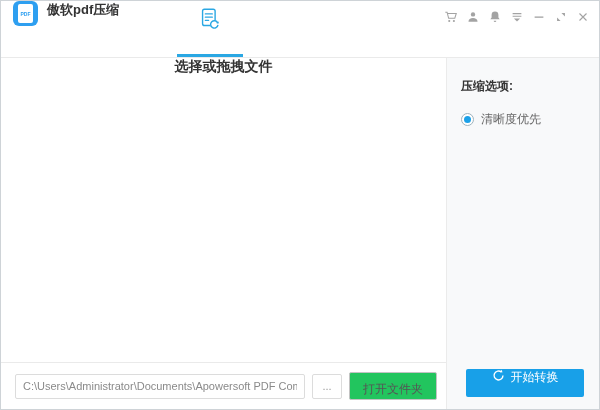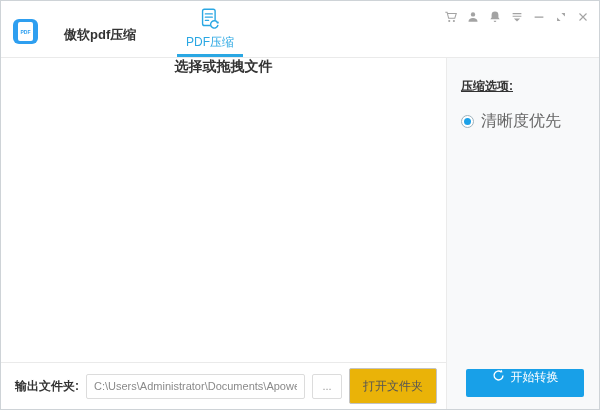--- a/index.html
+++ b/index.html
@@ -4,21 +4,21 @@
 <style>
   * { margin:0; padding:0; box-sizing:border-box; }
   html,body { background:#e9ecef; }
   body { font-family:"Liberation Sans","DejaVu Sans",sans-serif; }
   .window {
     width:600px; height:410px; background:#fff; position:relative;
     border:1px solid #ced3d7; overflow:hidden;
   }
   
   .header { height:57px; border-bottom:1px solid #eaeaea; position:relative; background:#fff; }
-  .brand { position:absolute; left:12px; top:18px; display:flex; align-items:flex-end; gap:26px; }
+  .brand { position:absolute; left:12px; top:0; display:flex; align-items:flex-start; gap:9px; }
   .logo { width:25px; height:25px; border-radius:6px; background:#2e9ff0; position:relative; }
   .logo-doc {
     position:absolute; left:5px; top:3px; width:15px; height:19px; background:#fff; border-radius:2px;
     display:flex; align-items:center; justify-content:center;
     font-size:5px; font-weight:bold; color:#2e9ff0; letter-spacing:0;
   }
   .brand-title { font-size:13px; font-weight:bold; color:#333; }
   .tab { position:absolute; left:176px; top:5px; width:66px; text-align:center; cursor:pointer; }
   .tab-icon { display:block; margin:0 auto 2px auto; }
   .tab-label { font-size:12px; color:#2aa7e3; }
@@ -48,42 +48,42 @@
   .output-path {
     flex:1; min-width:0; height:25px; border:1px solid #dcdcdc; border-radius:2px;
     padding:0 7px; font-size:11px; color:#8a8a8a; background:#fff;
     font-family:"Liberation Sans","DejaVu Sans",sans-serif;
   }
   .browse-btn {
     width:30px; height:25px; border:1px solid #dcdcdc; background:#fff; color:#999;
     font-size:11px; border-radius:2px; cursor:pointer; line-height:1;
   }
   .open-folder-btn {
-    height:36px; padding:8px 13px; border:1px solid #c3c3c3; background:#eab308; color:#555;
+    height:28px; padding:8px 13px; border:1px solid #c3c3c3; background:#22c55e; color:#555;
     font-size:12px; border-radius:2px; cursor:pointer; white-space:nowrap;
     font-family:"Liberation Sans","DejaVu Sans",sans-serif;
   }
   
   .side-panel {
     width:153px; background:#f8f9fa; border-left:1px solid #ebebeb;
     display:flex; flex-direction:column; justify-content:space-between;
     padding:20px 12px 12px 14px;
   }
-  .options-title { font-size:12px; font-weight:bold; color:#333; margin-bottom:16px;text-decoration:underline; }
+  .options-title { font-size:12px; font-weight:bold; color:#333; margin-bottom:16px; }
   .radio-row { display:flex; align-items:center; gap:7px; margin-bottom:12px; cursor:pointer; }
   .radio {
     width:13px; height:13px; border:1px solid #b3b3b3; border-radius:50%; background:#fff;
     position:relative; flex:0 0 13px;
   }
   .radio.selected { border-color:#9fb3bd; }
   .radio.selected::after {
     content:""; position:absolute; left:2px; top:2px; width:7px; height:7px;
     border-radius:50%; background:#1ca1e8;
   }
-  .radio-label { font-size:16px; color:#666; }
+  .radio-label { font-size:12px; color:#666; }
   .start-btn {
     width:118px; height:28px; margin:0 3px 0 auto; background:#18a0e8; border:none; border-radius:2px;
     color:#fff; font-size:12px; display:flex; align-items:flex-start; justify-content:center; gap:6px;
     cursor:pointer; font-family:"Liberation Sans","DejaVu Sans",sans-serif;
   }
 </style>
 </head>
 <body>
 
 <div class="window">
@@ -98,21 +98,20 @@
     </div>
 
     <div class="tab">
       <svg class="tab-icon" width="26" height="26" viewBox="0 0 28 28">
         <rect x="6" y="3.5" width="13.5" height="17.5" rx="2" fill="none" stroke="#2aa7e3" stroke-width="1.5"></rect>
         <path d="M9 8.5h7.5M9 12h7.5M9 15.5h3.5" stroke="#2aa7e3" stroke-width="1.4" stroke-linecap="round" fill="none"></path>
         <circle cx="18.5" cy="19.5" r="4.2" fill="#fff"></circle>
         <path d="M22.3 18.2a4 4 0 1 0 .3 2.2" fill="none" stroke="#2aa7e3" stroke-width="1.5"></path>
         <path d="M23.6 16.6l-.6 2.6-2.5-.9z" fill="#2aa7e3"></path>
       </svg>
-      <div class="tab-label">PDF压缩</div>
     </div>
     <div class="tab-underline"></div>
 
     <div class="toolbar">
       <div class="tb-btn">
         <svg width="14" height="14" viewBox="0 0 16 16">
           <path d="M1.5 2.5h2l1.8 7h7l1.7-5.5H4" fill="none" stroke="#a3a3a3" stroke-width="1.2"></path>
           <circle cx="6" cy="12.5" r="1.2" fill="#a3a3a3"></circle>
           <circle cx="11.3" cy="12.5" r="1.2" fill="#a3a3a3"></circle>
         </svg>
@@ -155,21 +154,20 @@
   </div>
 
   <div class="body">
 
     <div class="main-col">
       <div class="drop-zone">
         <div class="drop-title">选择或拖拽文件</div>
       </div>
 
       <div class="output-bar">
-        <span class="output-label">输出文件夹:</span>
         <input class="output-path" type="text" value="C:\Users\Administrator\Documents\Apowersoft PDF Compressor" style="">
         <button class="browse-btn">...</button>
         <button class="open-folder-btn">打开文件夹</button>
       </div>
     </div>
 
     <div class="side-panel">
       <div>
         <div class="options-title">压缩选项:</div>
         <div class="radio-row">

